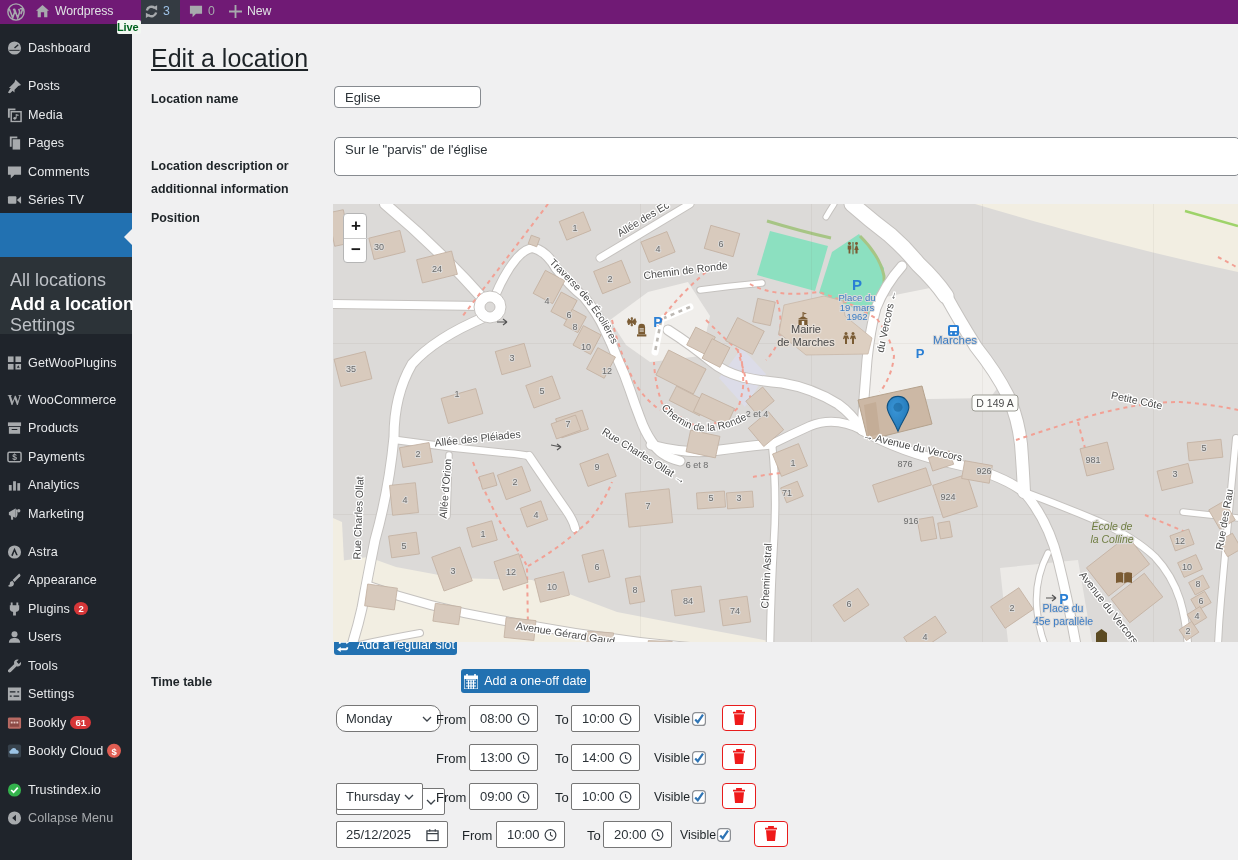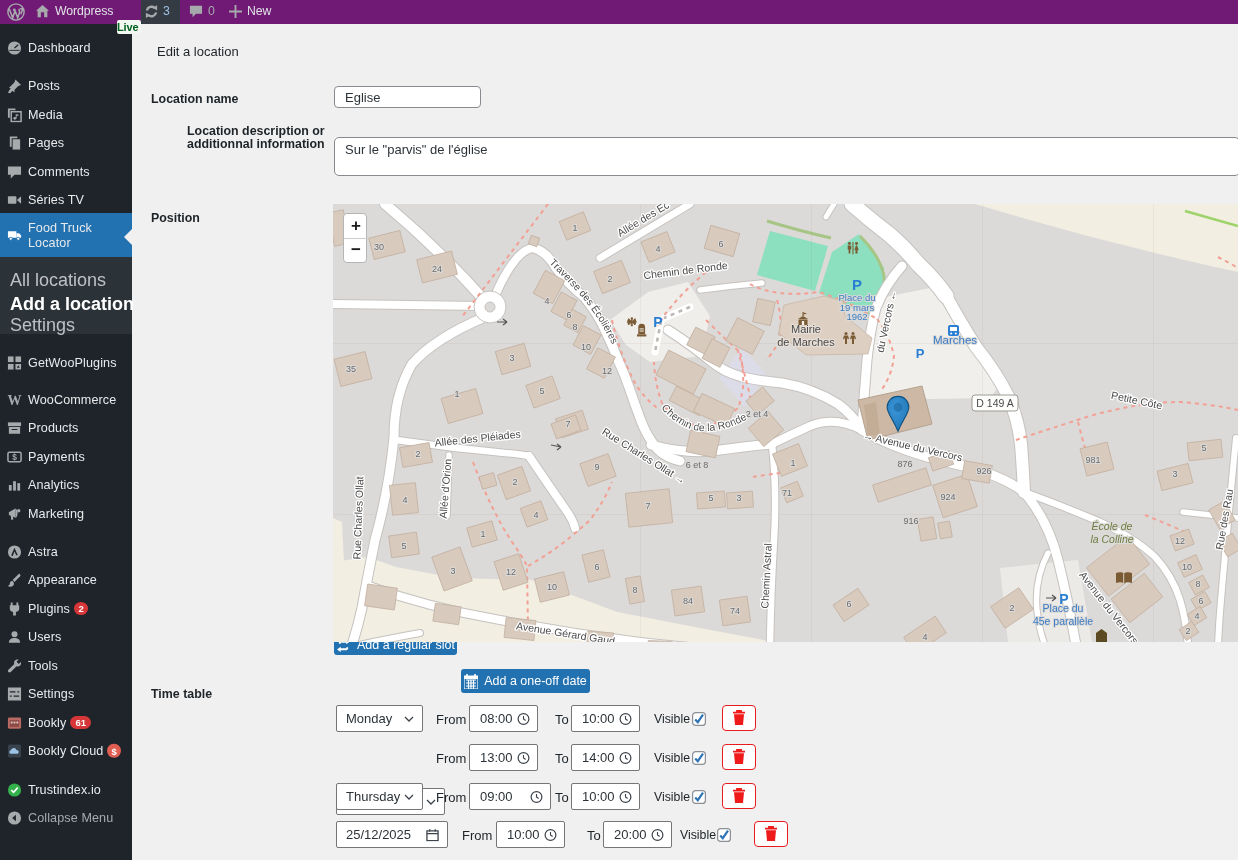--- a/index.html
+++ b/index.html
@@ -20,47 +20,47 @@
      font-size:13px; color:#2c3338; }
   .rowtxt { position:absolute; font-size:13px; color:#1d2327; }
   .btn { position:absolute; background:#2271b1; border-radius:3px; color:#fff; font-size:12.5px;
      display:flex; align-items:center; justify-content:center; gap:6px;}
   .trash { position:absolute; width:34px; height:25.5px; background:#fff; border:1.5px solid #e81c1c; border-radius:4px;
      display:flex; align-items:center; justify-content:center; }
 </style>
 </head>
 <body>
 <div id="content">
-    <div style="position:absolute;left:25px;top:20px;font-size:13px;color:#1d2327;">Edit a location</div>
+    <div style="position:absolute;left:19px;top:20px;font-size:25px;color:#1d2327;text-decoration:underline;">Edit a location</div>
 <label class="fl" style="left:19px;top:68px;">Location name</label>
 <div class="inp" style="left:202px;top:62px;width:147px;height:22px;">
       <span style="position:absolute;left:10px;top:3px;">Eglise</span>
     </div>
-<label class="fl" style="left:19px;top:101px;line-height:13px;margin-left:36px;">Location description or<br>additionnal information</label>
+<label class="fl" style="left:19px;top:131px;line-height:23px;">Location description or<br>additionnal information</label>
 <div class="inp" style="left:202px;top:113px;width:906px;height:39px;border-radius:5px;">
       <span style="position:absolute;left:10px;top:4px;">Sur le "parvis" de l'église</span>
     </div>
 <label class="fl" style="left:19px;top:187px;">Position</label>
-<label class="fl" style="left:19px;top:651px;margin-top:12px;">Time table</label>
+<label class="fl" style="left:19px;top:651px;">Time table</label>
 <div class="btn" style="left:202px;top:611px;width:123px;height:20px;">
       <svg width="15" height="13" viewBox="0 0 16 14">
         <path d="M3 5 L3 4 C3 2.9 3.9 2 5 2 L11 2 L11 0 L15 2.8 L11 5.6 L11 4 L5 4 L5 5 Z" fill="#fff"></path>
         <path d="M13 9 L13 10 C13 11.1 12.1 12 11 12 L5 12 L5 14 L1 11.2 L5 8.4 L5 10 L11 10 L11 9 Z" fill="#fff"></path>
       </svg>
       <span>Add a regular slot</span>
     </div>
 <div class="btn" style="left:329px;top:645px;width:129px;height:24px;">
       <svg width="14" height="15" viewBox="0 0 14 15">
         <path d="M0 2 L14 2 L14 15 L0 15 Z M2 6 L12 6 M2 9 L12 9 M2 12 L12 12 M4.5 6 L4.5 15 M7 6 L7 15 M9.5 6 L9.5 15" fill="none" stroke="#fff" stroke-width="1.2"></path>
         <rect x="0" y="2" width="14" height="3" fill="#fff"></rect>
         <path d="M3 0 L3 3 M11 0 L11 3" stroke="#fff" stroke-width="1.6"></path>
       </svg>
       <span>Add a one-off date</span>
     </div>
-<div class="inp" style="left:204px;top:681px;width:87px;height:27px;border-color:#767676;border-radius:2px;text-align:center;">
+<div class="inp" style="left:204px;top:681px;width:105px;height:27px;border-color:#767676;border-radius:10px;text-align:center;">
       <span style="position:absolute;left:9px;top:5px;">Monday</span>
       <svg style="position:absolute;right:8px;top:50%;transform:translateY(-50%)" width="10" height="6" viewBox="0 0 10 6">
         <path d="M1 1 L5 5 L9 1" fill="none" stroke="#3c434a" stroke-width="1.3"></path>
       </svg>
     </div>
     <div class="rowtxt" style="left:304px;top:688px;">From</div>
     <div class="inp" style="left:337px;top:681px;width:69px;height:27px;border-color:#767676;border-radius:2px;">
       <span style="position:absolute;left:10px;top:5px;">08:00</span>
       <svg style="position:absolute;right:7px;top:50%;transform:translateY(-50%)" width="13" height="13" viewBox="0 0 14 14">
         <circle cx="7" cy="7" r="5.8" fill="none" stroke="#3c434a" stroke-width="1.3"></circle>
@@ -123,21 +123,21 @@
         <path d="M3 5.2 L4 16 L12 16 L13 5.2 Z" fill="#ef1a1a"></path>
       </svg>
     </div>
 <div class="inp" style="left:204px;top:759px;width:87px;height:27px;border-color:#767676;border-radius:2px;">
       <span style="position:absolute;left:9px;top:5px;">Thursday</span>
       <svg style="position:absolute;right:8px;top:50%;transform:translateY(-50%)" width="10" height="6" viewBox="0 0 10 6">
         <path d="M1 1 L5 5 L9 1" fill="none" stroke="#3c434a" stroke-width="1.3"></path>
       </svg>
     </div>
     <div class="rowtxt" style="left:304px;top:766px;">From</div>
-    <div class="inp" style="left:337px;top:759px;width:82px;height:27px;border-color:#767676;border-radius:2px;">
+    <div class="inp" style="left:337px;top:759px;width:69px;height:27px;border-color:#767676;border-radius:2px;">
       <span style="position:absolute;left:10px;top:5px;">09:00</span>
       <svg style="position:absolute;right:7px;top:50%;transform:translateY(-50%)" width="13" height="13" viewBox="0 0 14 14">
         <circle cx="7" cy="7" r="5.8" fill="none" stroke="#3c434a" stroke-width="1.3"></circle>
         <path d="M7 3.8 L7 7 L9.3 8.6" fill="none" stroke="#3c434a" stroke-width="1.2"></path>
       </svg>
     </div>
     <div class="rowtxt" style="left:423px;top:766px;">To</div>
     <div class="inp" style="left:439px;top:759px;width:69px;height:27px;border-color:#767676;border-radius:2px;">
       <span style="position:absolute;left:10px;top:5px;">10:00</span>
       <svg style="position:absolute;right:7px;top:50%;transform:translateY(-50%)" width="13" height="13" viewBox="0 0 14 14">
@@ -542,29 +542,20 @@
   <div class="ab-item" style="left:208px;top:4px;color:#a7aaad;">0</div>
   <svg class="ab-item" style="left:229px;top:5px" width="13" height="13" viewBox="0 0 14 14">
     <path d="M6 0 L8 0 L8 6 L14 6 L14 8 L8 8 L8 14 L6 14 L6 8 L0 8 L0 6 L6 6 Z" fill="#a7aaad"></path>
   </svg>
   <div class="ab-item" style="left:247px;top:4px;">New</div>
 </div>
 <div id="sidebar">
     <div style="position:absolute;left:0;top:189px;width:132px;height:44px;background:#2271b1;"></div>
 <div style="position:absolute;left:0;top:233px;width:132px;height:77px;background:#2c3338;"></div>
 <div style="position:absolute;left:124px;top:205px;width:0;height:0;border-top:8px solid transparent;border-bottom:8px solid transparent;border-right:8px solid #f0f0f1;"></div>
-<div class="mi" style="top:191px;height:40px;">
-      <svg class="ic" viewBox="0 0 16 16">
-        <path d="M1 4 L10 4 L10 11 L1 11 Z" fill="#fff"></path>
-        <path d="M10 6 L13 6 L15 8.5 L15 11 L10 11 Z" fill="#fff"></path>
-        <circle cx="4" cy="12" r="1.6" fill="#fff" stroke="#2271b1" stroke-width="0.8"></circle>
-        <circle cx="12" cy="12" r="1.6" fill="#fff" stroke="#2271b1" stroke-width="0.8"></circle>
-      </svg>
-      <span class="txt" style="white-space:normal;line-height:14.5px;">Food Truck<br>Locator</span>
-    </div>
 <div class="sub" style="top:246px;">All locations</div>
 <div class="sub" style="top:270px;color:#fff;font-weight:bold;">Add a location</div>
 <div class="sub" style="top:291px;">Settings</div>
 <div class="mi" style="top:10.0px;">
       <svg class="ic" viewBox="0 0 16 16">
         <circle cx="8" cy="8" r="7" fill="#a7aaad"></circle>
         <path d="M8 8 L12 4.5" stroke="#23282d" stroke-width="1.5"></path>
         <path d="M2.5 10.5 L13.5 10.5" stroke="#23282d" stroke-width="1"></path>
       </svg>
       <span class="txt">Dashboard</span>

